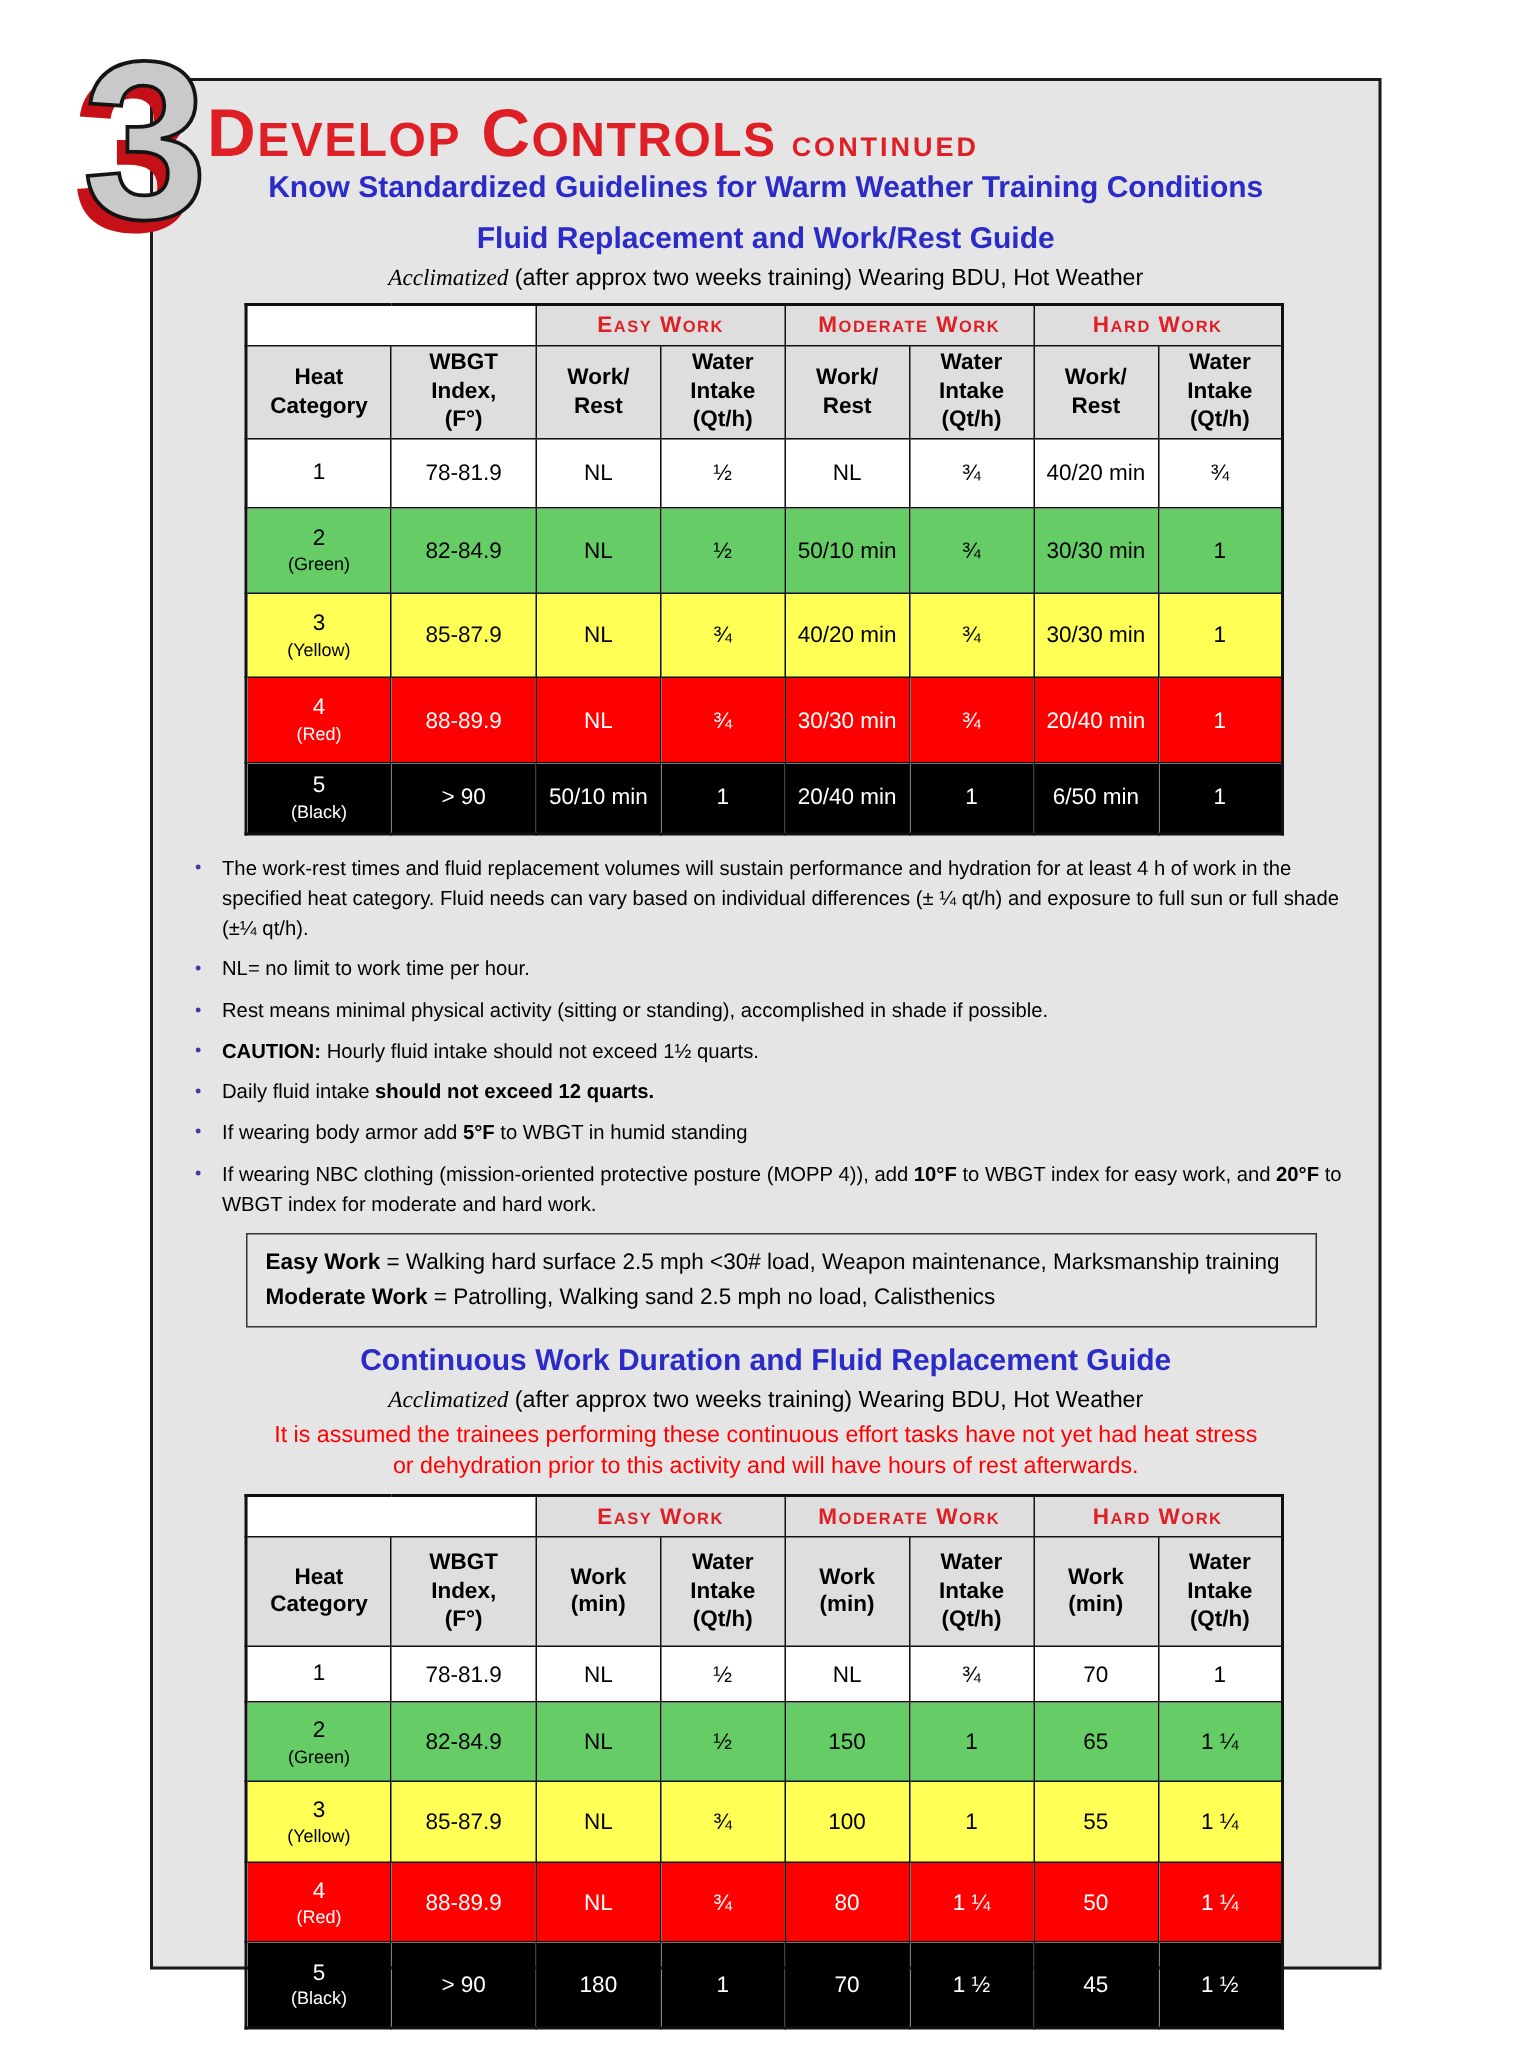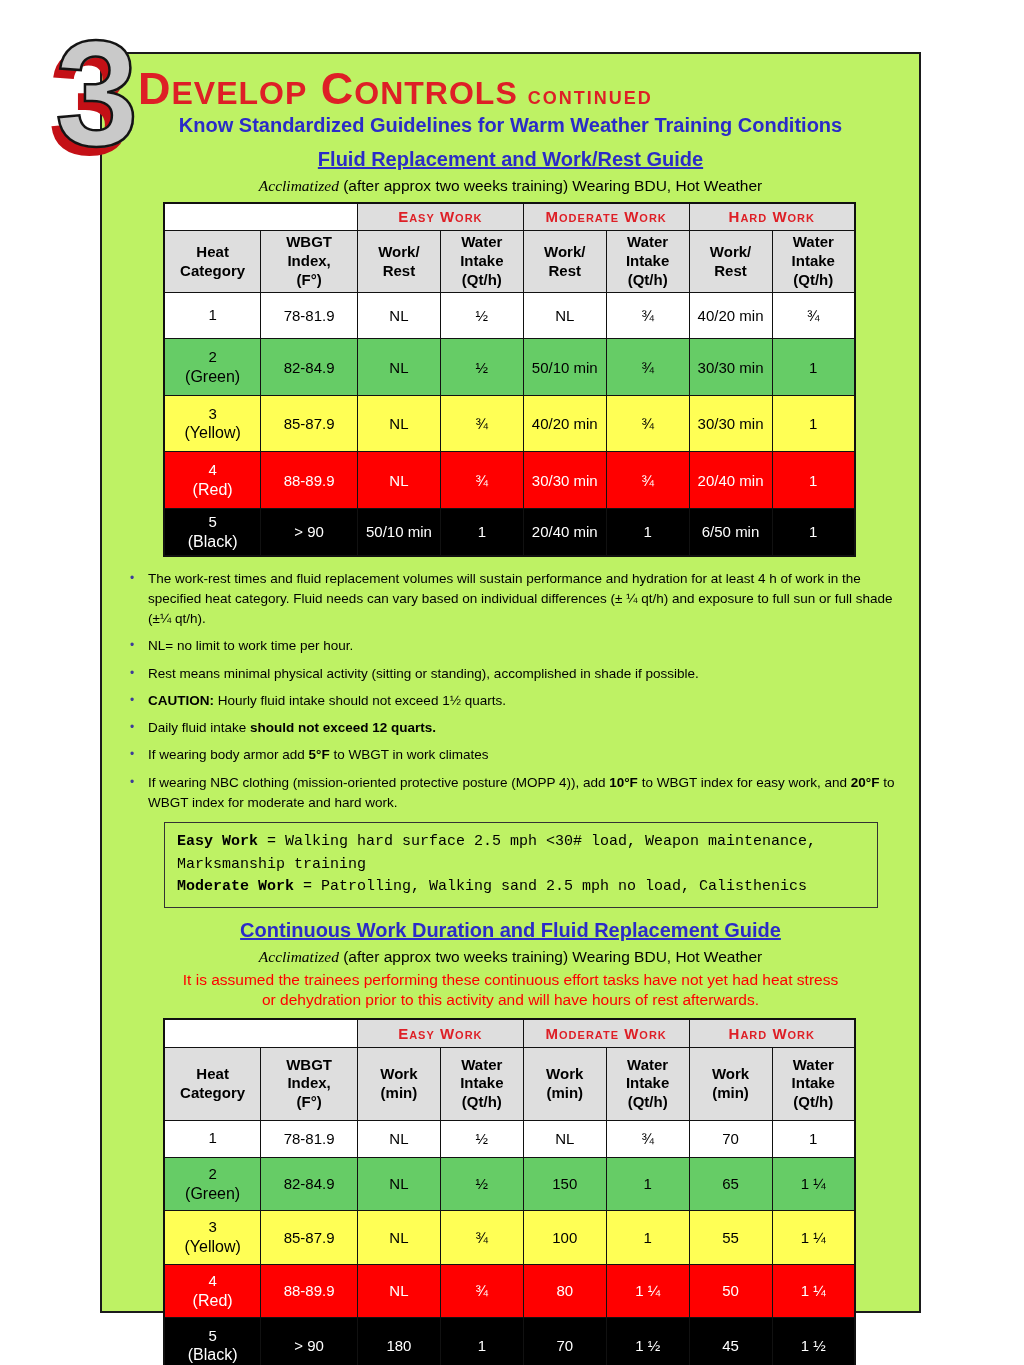--- a/index.html
+++ b/index.html
@@ -2,21 +2,21 @@
 <html><head>
 <meta charset="utf-8">
 <style>
   html,body{margin:0;padding:0;}
   body{
     width:1024px;height:1365px;position:relative;background:#ffffff;
     font-family:"Liberation Sans",sans-serif;color:#000;overflow:hidden;
   }
   .page-border{
     position:absolute;left:100px;top:52px;width:817px;height:1257px;
-    border:2px solid #1b1b1b;background:#bef264;
+    border:2px solid #1b1b1b;background:#e5e5e5;
   }
   
   .step-num{
     position:absolute;left:55px;top:18px;z-index:3;width:110px;height:150px;
     font-size:150px;font-weight:bold;line-height:1;
   }
   .step-num .shadow-copy{
     position:absolute;left:0;top:0;color:#c41016;transform:translate(-7px,9px);
   }
   .step-num .main-copy{
@@ -32,21 +32,21 @@
   .title-continued{
     font-variant:small-caps;font-weight:bold;font-size:26px;
     color:var(--title-red);letter-spacing:2px;margin-left:10px;
   }
   .subtitle{
     text-align:center;font-size:20px;font-weight:bold;color:var(--heading-blue);
     margin-top:0px;
   }
   .sec-heading{
     text-align:center;font-size:20px;font-weight:bold;color:var(--heading-blue);
-    text-decoration:underline;text-decoration-thickness:2px;margin-top:11px;
+    text-decoration-thickness:2px;margin-top:11px;
   }
   .acclim{
     text-align:center;font-size:15.5px;margin-top:6px;color:#000;
   }
   .warning{
     text-align:center;font-size:15.5px;font-weight:normal;color:var(--warning-red);
     max-width:672px;margin:4px auto 0 auto;line-height:1.35;
   }
   
   .tbl-wrap{margin:7px 0 0 61px;width:693px;}
@@ -56,31 +56,31 @@
     font-size:15px;padding:1px 2px;overflow:hidden;
   }
   table.gtable{border:2px solid #111;}
   td.band-empty{background:#fff;border-color:#111;}
   td.band{
     background:var(--header-gray);color:var(--title-red);font-weight:bold;
     font-variant:small-caps;font-size:17px;letter-spacing:1px;
   }
   td.hdr{background:var(--header-gray);font-weight:bold;line-height:1.25;}
   td.cat .cat-num{font-size:15px;line-height:1.25;}
-  td.cat .cat-label{font-size:16px;line-height:1.2;}
+  td.cat .cat-label{font-size:12px;line-height:1.2;}
   
   .bullets{margin:12px 14px 0 28px;}
   .bullet-row{display:flex;margin-bottom:7px;}
   .dot{flex:0 0 18px;color:#3c3c9a;font-size:12px;line-height:1.6;text-align:left;}
   .btext{flex:1;font-size:13.5px;line-height:1.5;color:#000;}
   .btext .b{font-weight:bold;text-align:right;}
   
   .def-box{
     margin:9px 0 0 62px;width:688px;border:1.5px solid #333;
-    padding:8px 12px;font-size:15px;line-height:1.5;font-family:Liberation Mono, monospace;
+    padding:8px 12px;font-size:15px;line-height:1.5;
   }
   .def-box .b{font-weight:bold;}
   .seg-i{font-style:italic;font-family:Liberation Serif, serif;}
 </style>
 </head>
 <body style="--title-red: #DE1F26; --heading-blue: #2B2BC8; --warning-red: #FF0000; --header-gray: #DEDEDE;">
 
 <div class="step-num">
   <span class="shadow-copy">3</span>
   <span class="main-copy">3</span>
@@ -211,21 +211,21 @@
       <div class="bullet-row">
         <span class="dot">•</span>
         <div class="btext"><span class="b">CAUTION:</span><span> Hourly fluid intake should not exceed 1½ quarts.</span></div>
       </div>
       <div class="bullet-row">
         <span class="dot">•</span>
         <div class="btext"><span>Daily fluid intake </span><span class="b">should not exceed 12 quarts.</span></div>
       </div>
       <div class="bullet-row">
         <span class="dot">•</span>
-        <div class="btext"><span>If wearing body armor add </span><span class="b">5°F</span><span> to WBGT in work climates</span></div>
+        <div class="btext"><span>If wearing body armor add </span><span class="b">5°F</span><span> to WBGT in humid standing</span></div>
       </div>
       <div class="bullet-row">
         <span class="dot">•</span>
         <div class="btext"><span>If wearing NBC clothing (mission-oriented protective posture (MOPP 4)), add </span><span class="b">10°F</span><span> to WBGT index for easy work, and  </span><span class="b">20°F</span><span> to WBGT index for moderate and hard work.</span></div>
       </div>
     </div>
 
   <div class="def-box">
       <div><span class="b">Easy Work</span><span> = Walking hard surface 2.5 mph &lt;30# load, Weapon maintenance, Marksmanship training</span></div>
       <div><span class="b">Moderate Work</span><span> = Patrolling, Walking sand 2.5 mph no load, Calisthenics</span></div>

